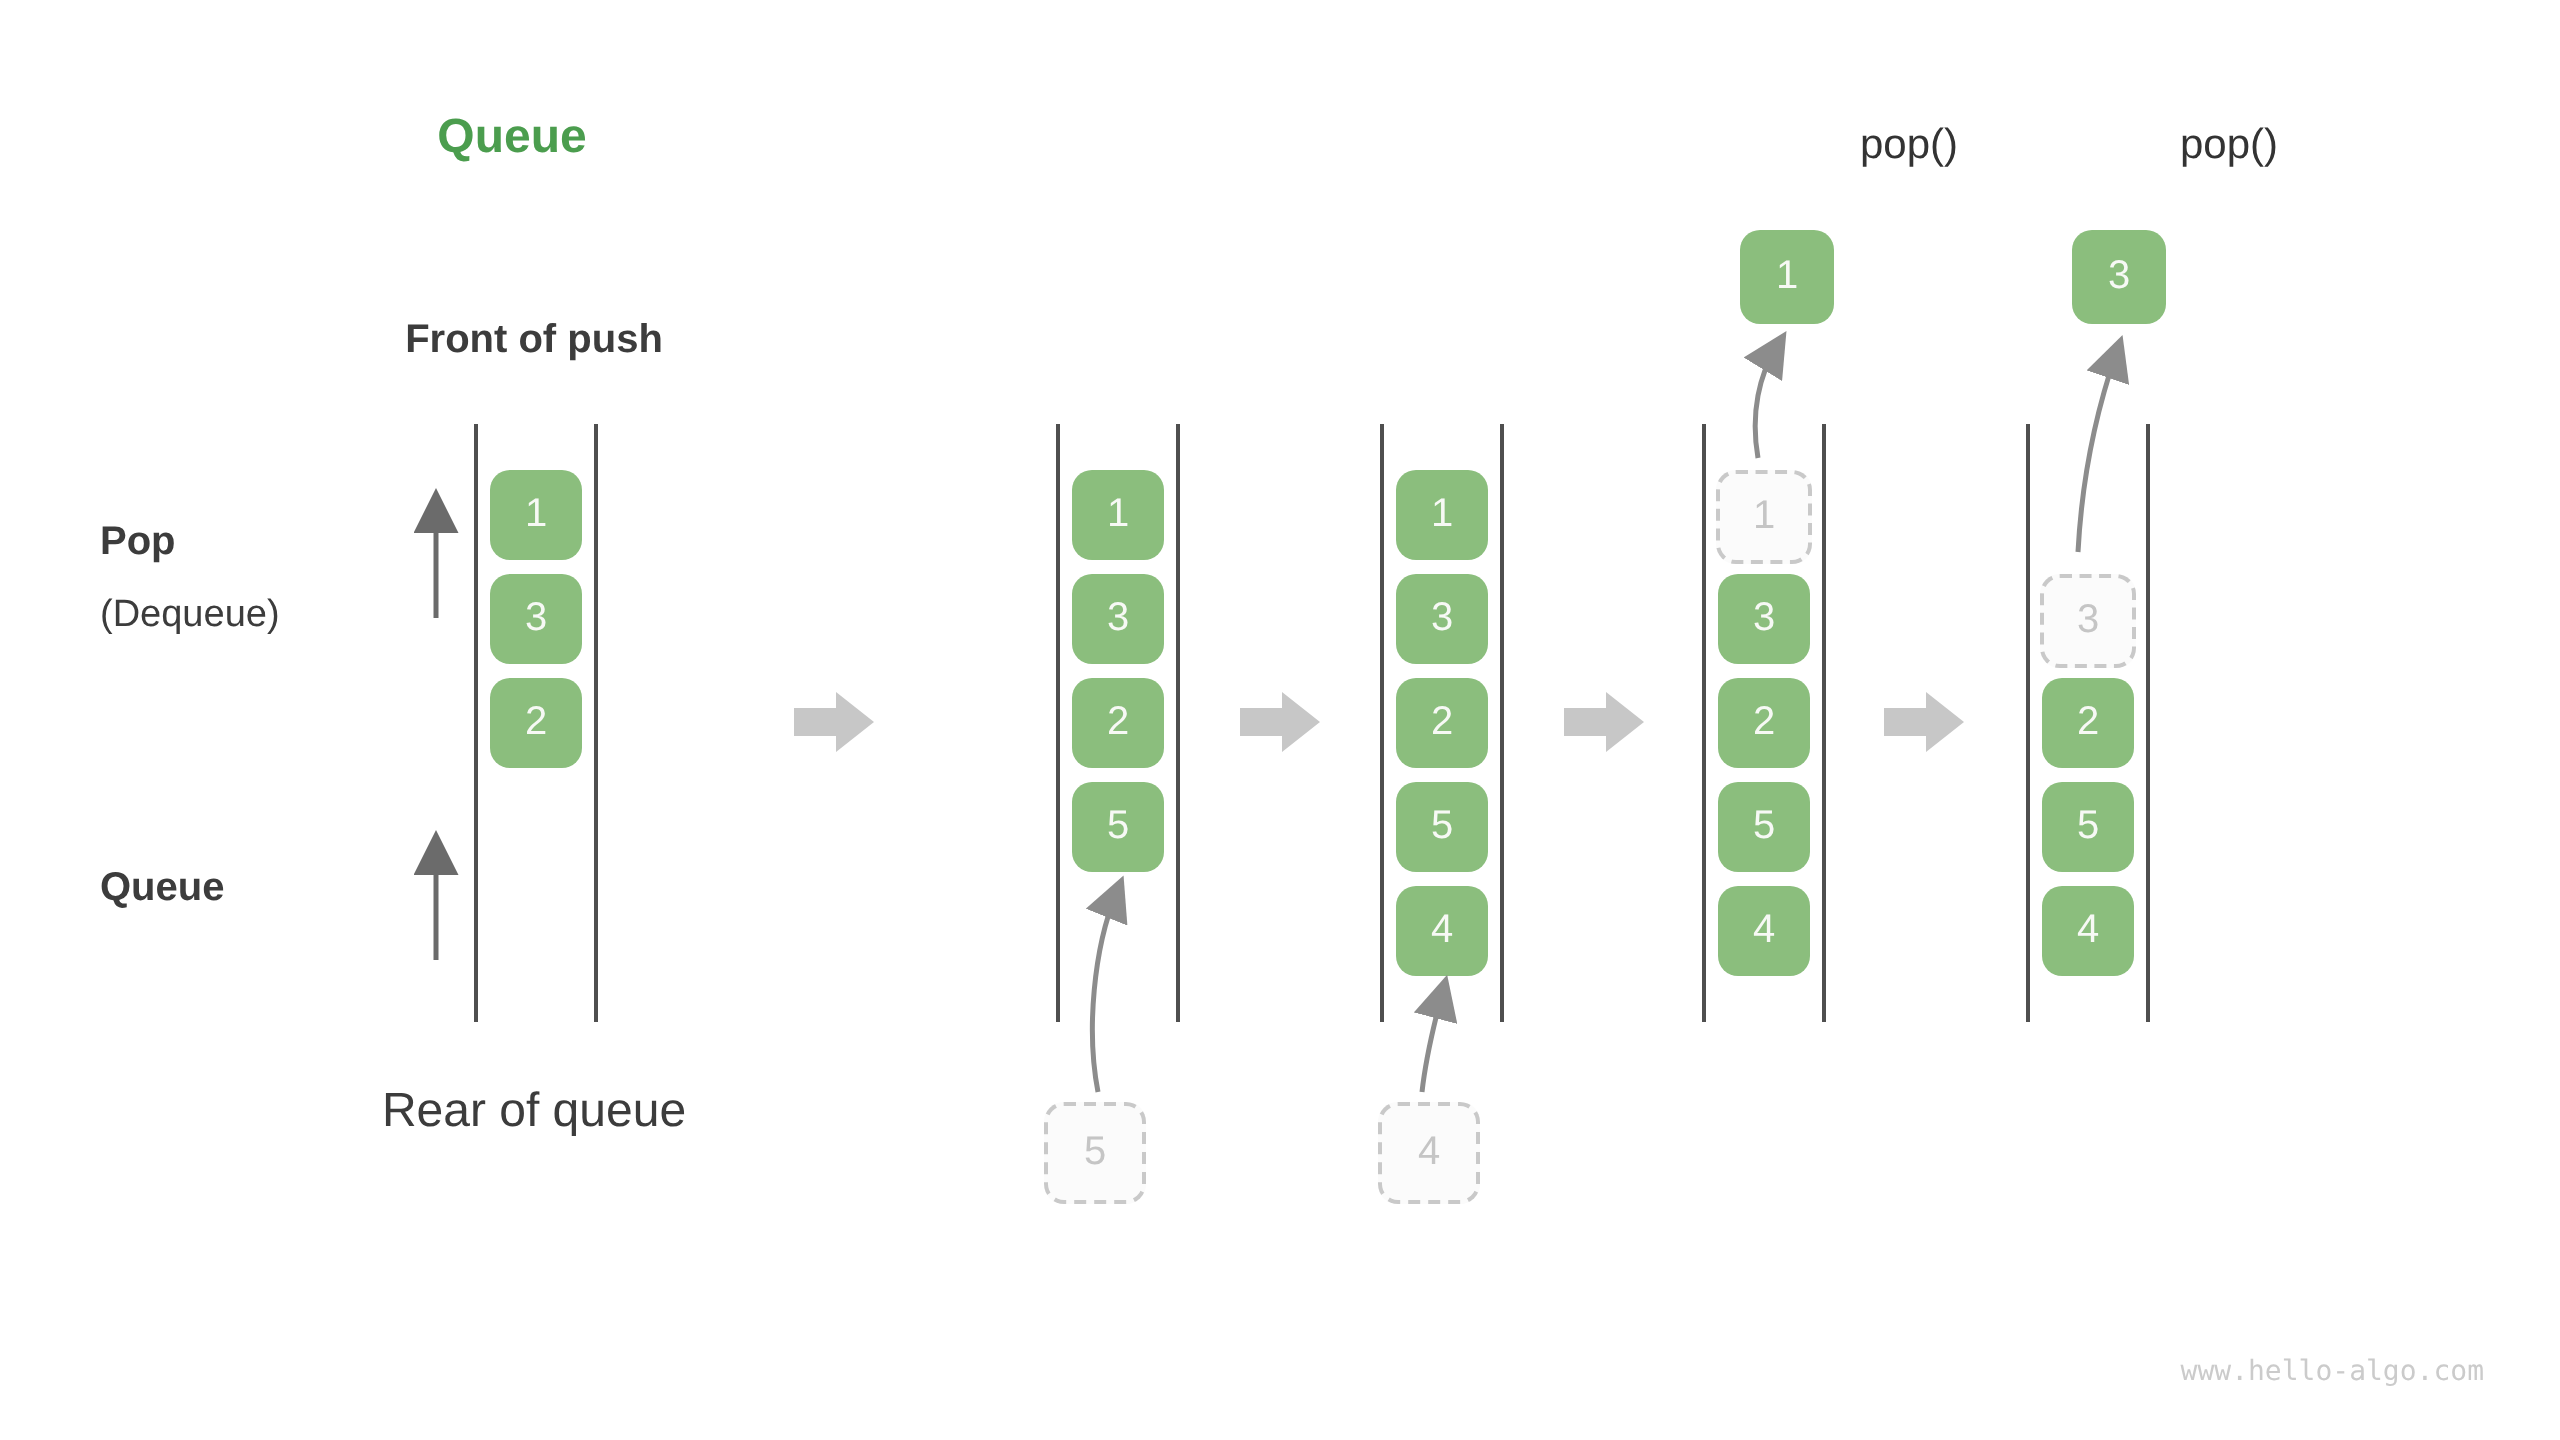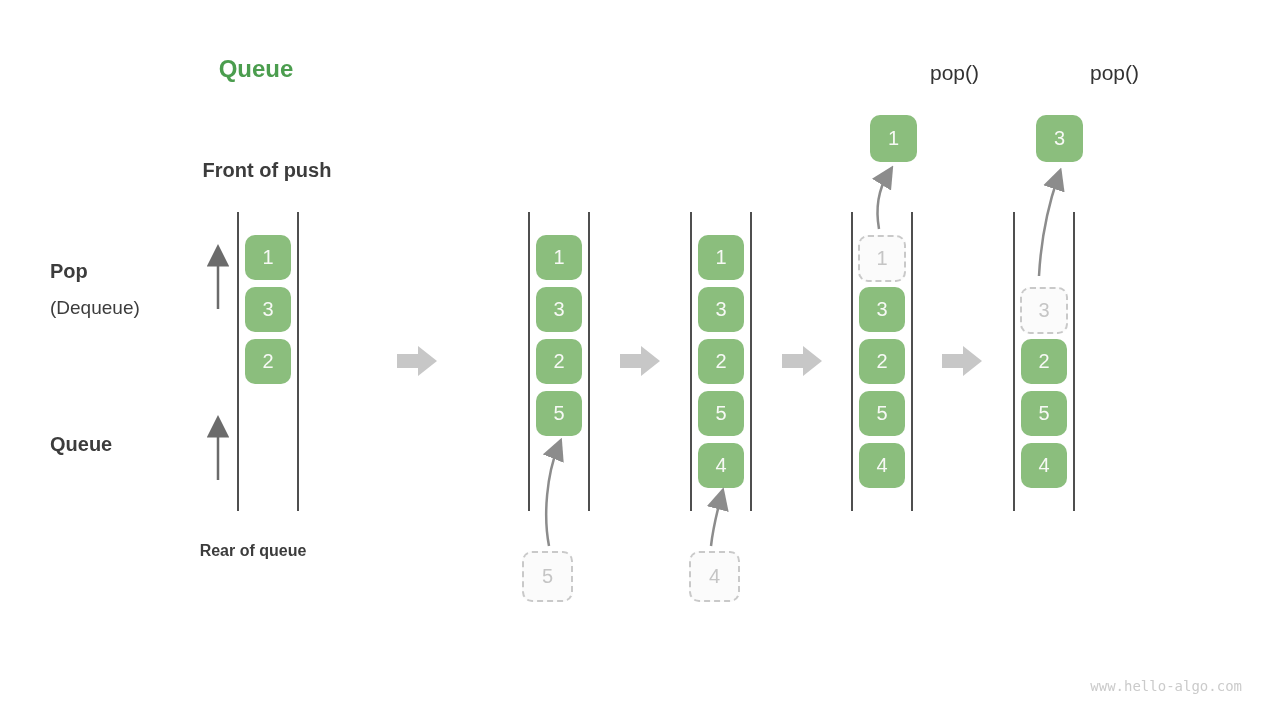--- a/index.html
+++ b/index.html
@@ -12,21 +12,21 @@
   }
   .abs { position:absolute; }
   .diagram-title {
     left:156px; top:55px; width:200px; text-align:center;
     font-size:24px; font-weight:bold; color:var(--accent-green);
   }
   .side-label { width:200px; text-align:center; color:var(--text-dark); }
   .side-label.bold { font-weight:bold; font-size:20px; }
   .side-label.plain { font-weight:normal; font-size:19px; }
   .front-label { left:167px; top:159px; font-size:20px; font-weight:bold; }
-  .rear-label  { left:153px; top:542px; font-size:16px; font-weight:bold; }
+  .rear-label  { left:167px; top:542px; font-size:24px; font-weight:normal; }
   .op-name   { width:180px; text-align:left; }
   .qcol {
     top:212px; height:299px; width:62px; box-sizing:border-box;
     border-left:2px solid var(--line-dark); border-right:2px solid var(--line-dark);
   }
   .cell {
     position:absolute; left:6px; width:46px; height:45px; border-radius:10px;
     background:var(--box-green); color:#f7f9f5; font-size:20px; font-weight:500;
     text-align:center; line-height:45px;
   }

